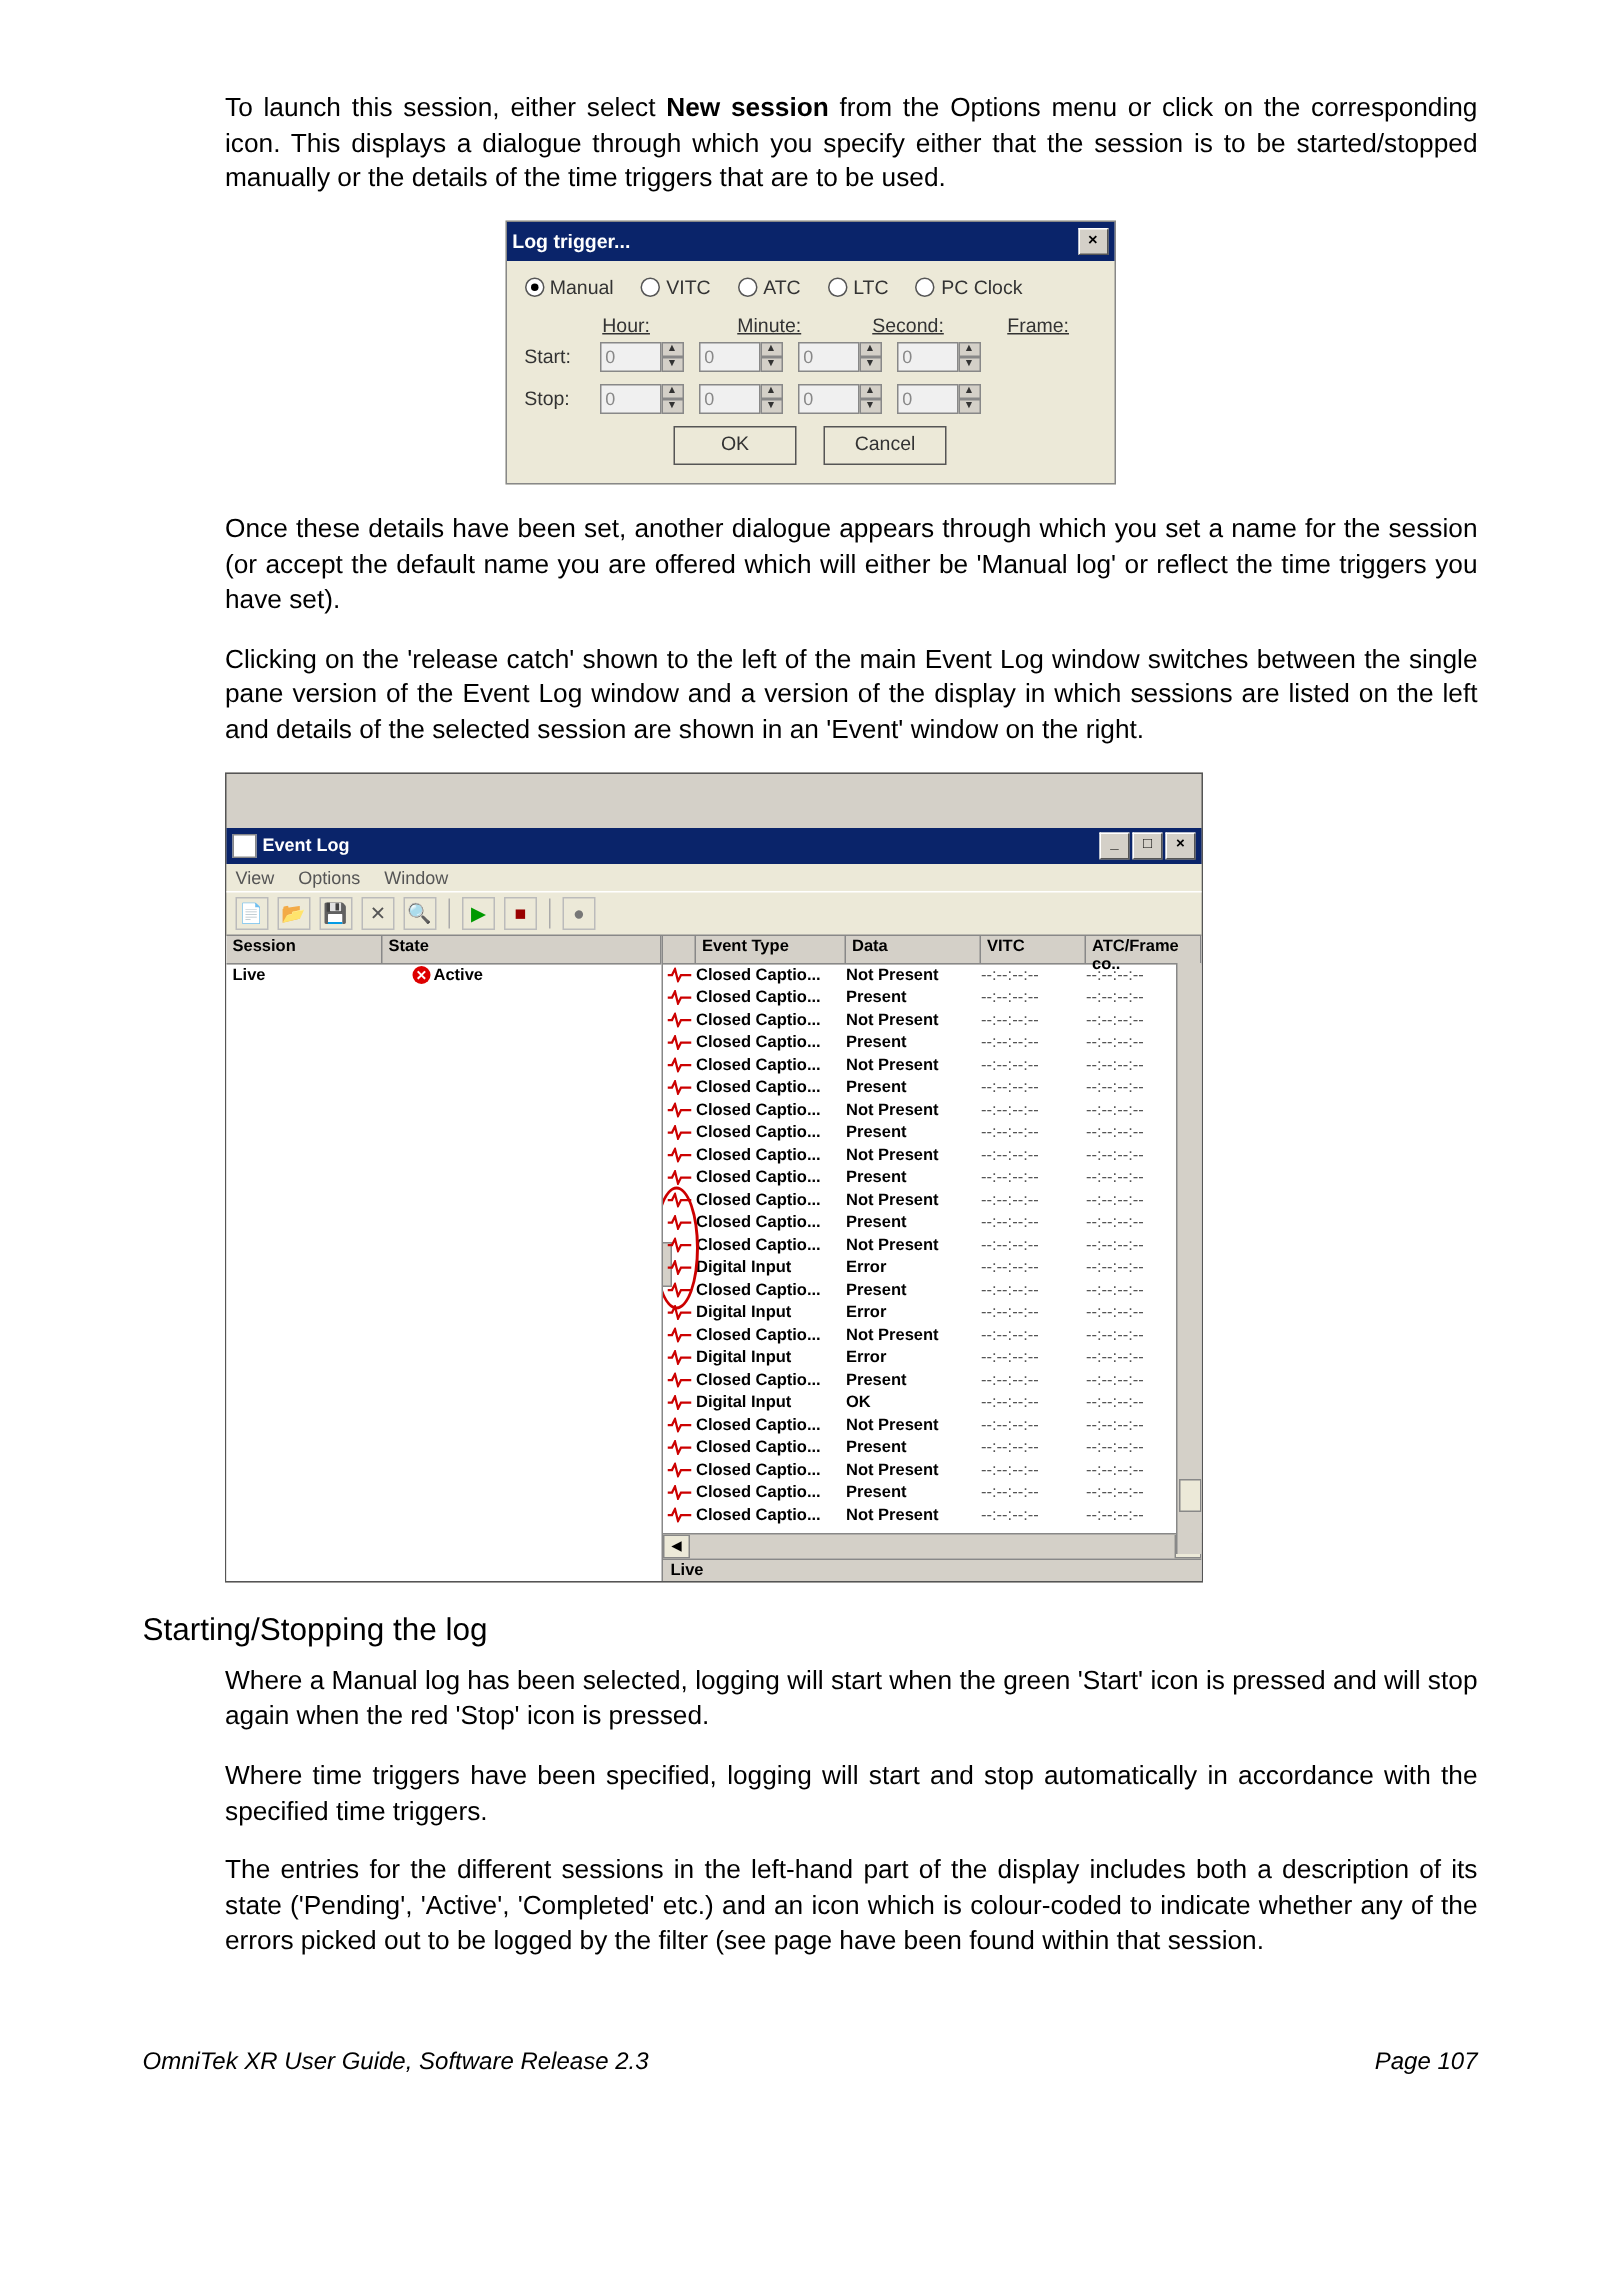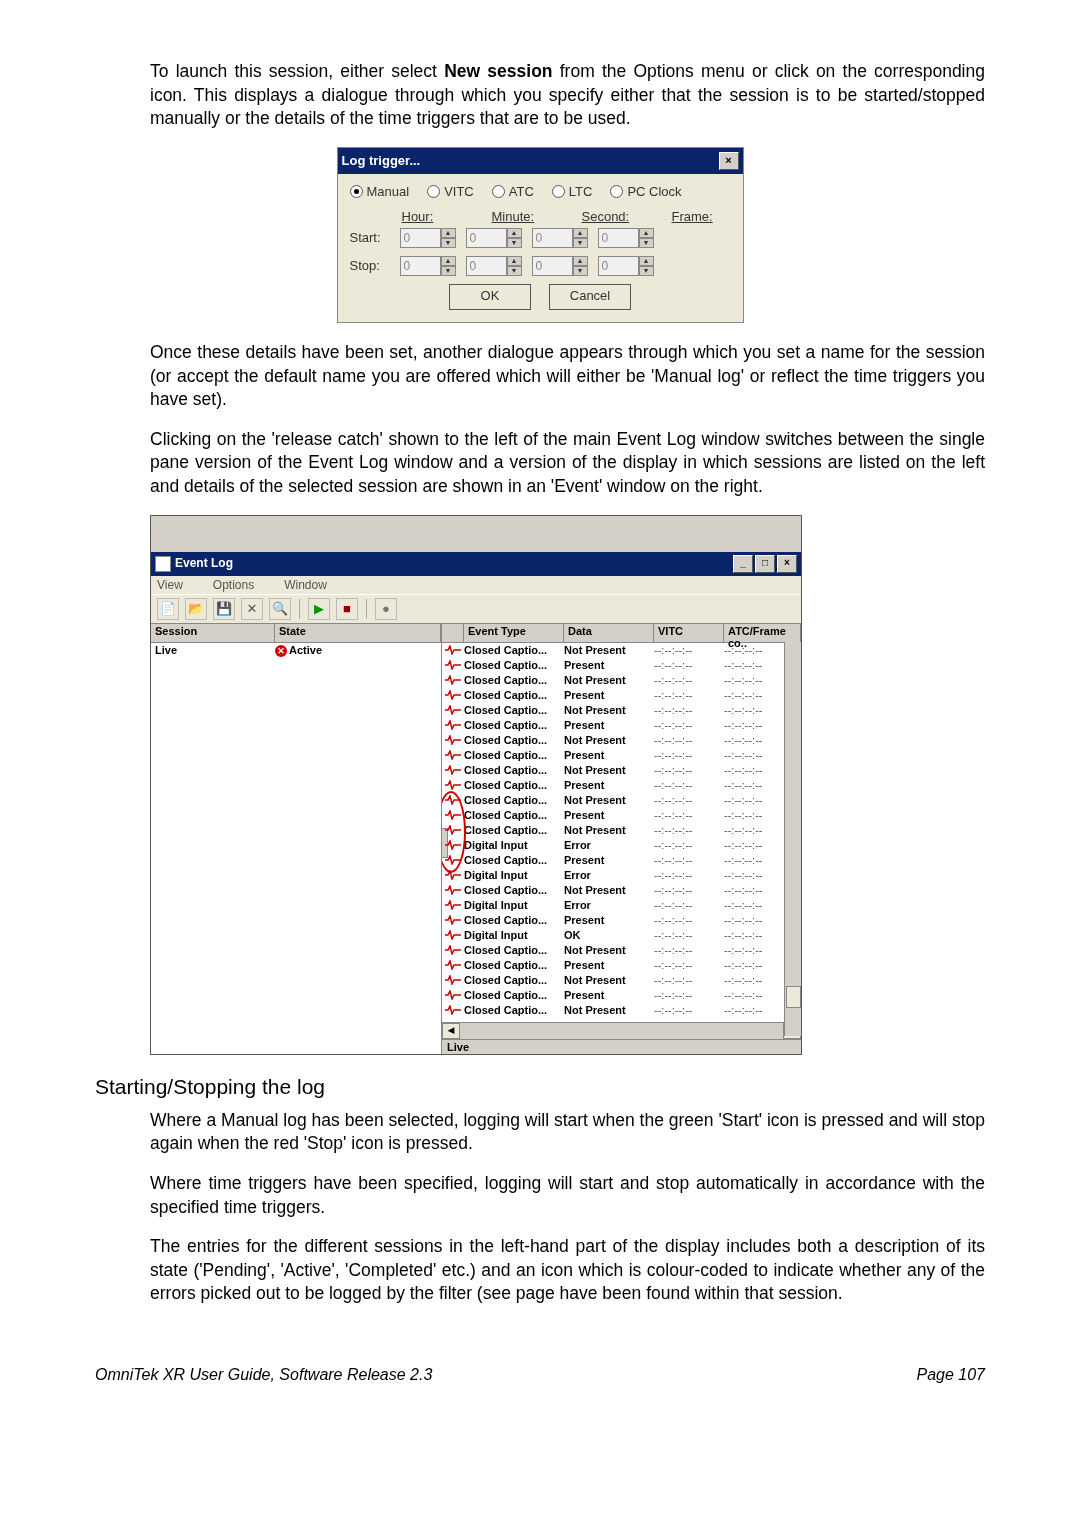--- a/index.html
+++ b/index.html
@@ -101,21 +101,21 @@
     background:#0a246a;color:#fff;font-weight:bold;
     display:flex;justify-content:space-between;align-items:center;
     padding:2px 4px;height:20px;margin-top:36px;
   }
   .win-ctrls{display:flex;gap:2px;}
   .win-ctrls div{
     width:18px;height:16px;background:#d4d0c8;border:1px solid #fff;
     border-right-color:#555;border-bottom-color:#555;color:#000;
     font-size:10px;text-align:center;line-height:14px;font-weight:bold;
   }
-  .win-menu{background:#ece9d8;color:#555;padding:2px 6px;display:flex;gap:30px;font-size:12px;}
+  .win-menu{background:#ece9d8;color:#555;padding:2px 6px;display:flex;gap:16px;font-size:12px;}
   .win-toolbar{
     background:#ece9d8;border-top:1px solid #fff;border-bottom:1px solid #888;
     padding:3px 6px;display:flex;gap:6px;align-items:center;
   }
   .tbtn{
     width:20px;height:20px;border:1px solid #bbb;background:#ece9d8;
     display:flex;align-items:center;justify-content:center;font-size:13px;color:#555;
   }
   .tdiv{width:1px;height:20px;background:#aaa;margin:0 2px;}
 
@@ -316,21 +316,21 @@
       <div class="tbtn">🔍</div>
       <div class="tdiv"></div>
       <div class="tbtn" style="color:#090;">▶</div>
       <div class="tbtn" style="color:#900;">■</div>
       <div class="tdiv"></div>
       <div class="tbtn" style="color:#777;">●</div>
     </div>
     <div class="win-body">
       <div class="left-pane">
         <div class="hdr-row">
-          <div class="hdr-cell" style="width:124px;">Session</div>
+          <div class="hdr-cell" style="width:104px;">Session</div>
           <div class="hdr-cell" style="flex:1;">State</div>
         </div>
         <div class="left-row">
           <div class="cell" style="width:120px;">Live</div>
           <div class="cell" style="flex:1;"><span class="icon-x">✕</span><span>Active</span></div>
         </div>
       </div>
       <div class="right-pane">
         <div class="rp-hdr">
           <div class="hdr-cell col-icon"></div>

